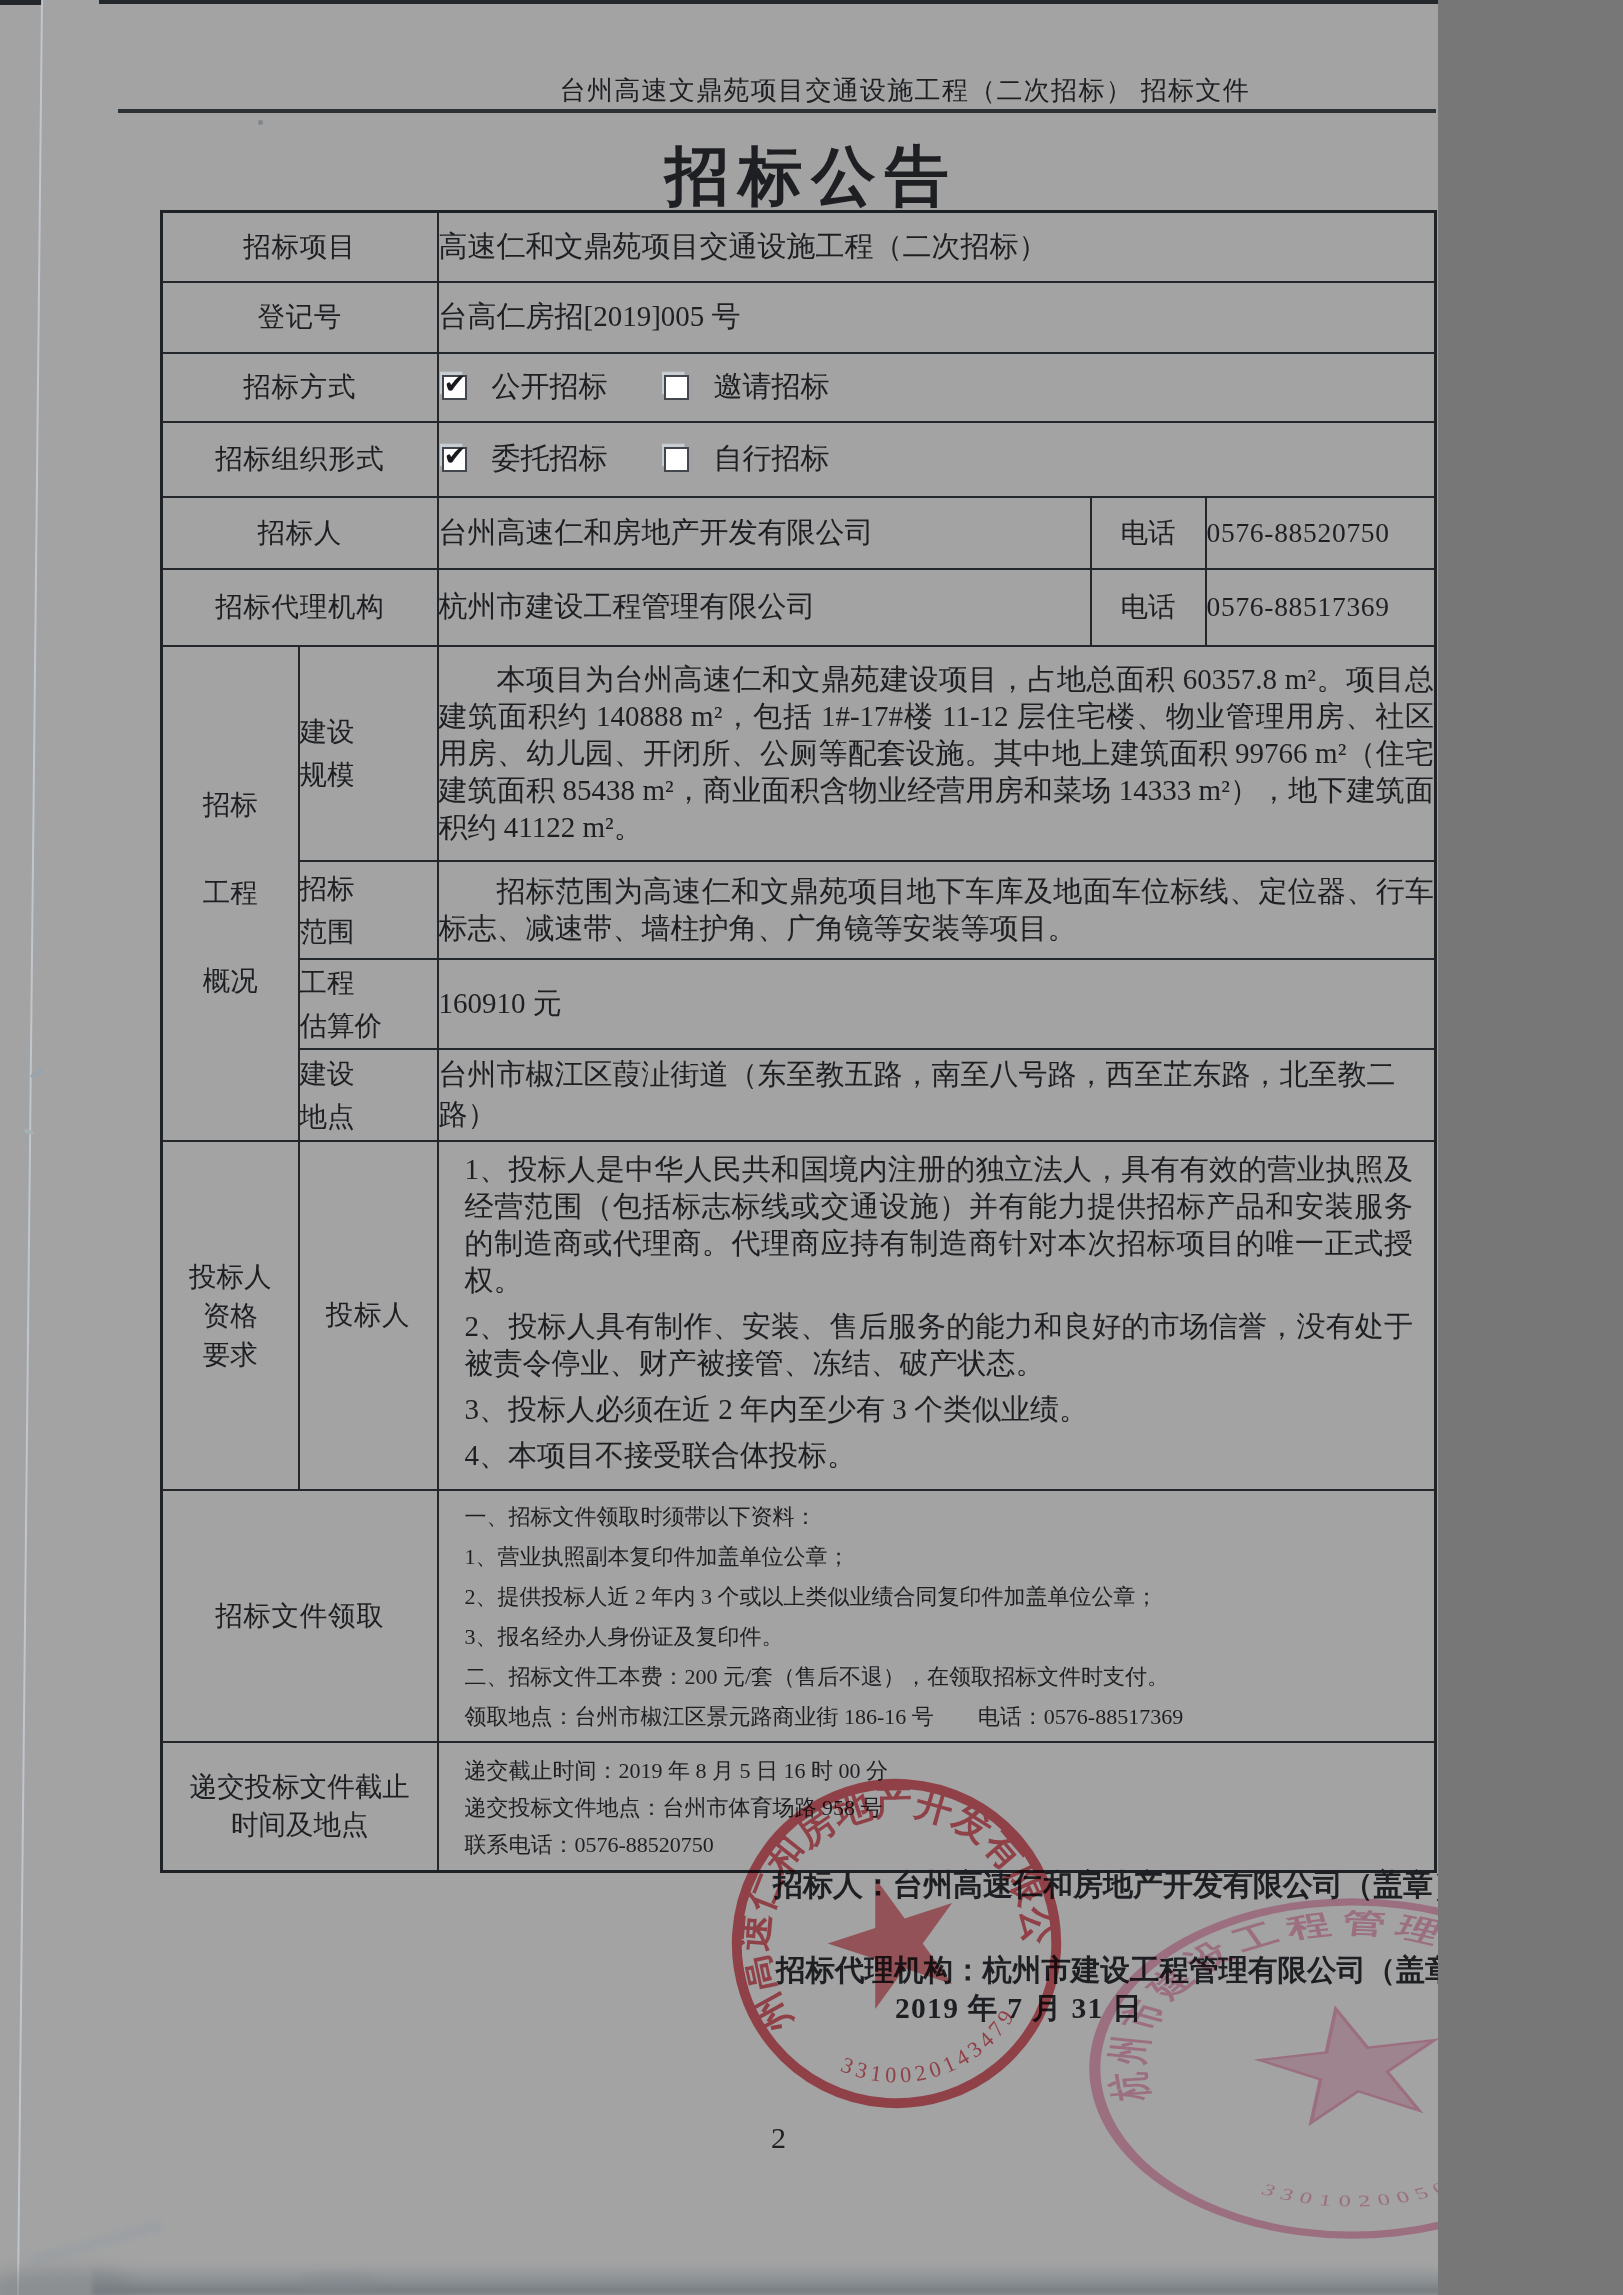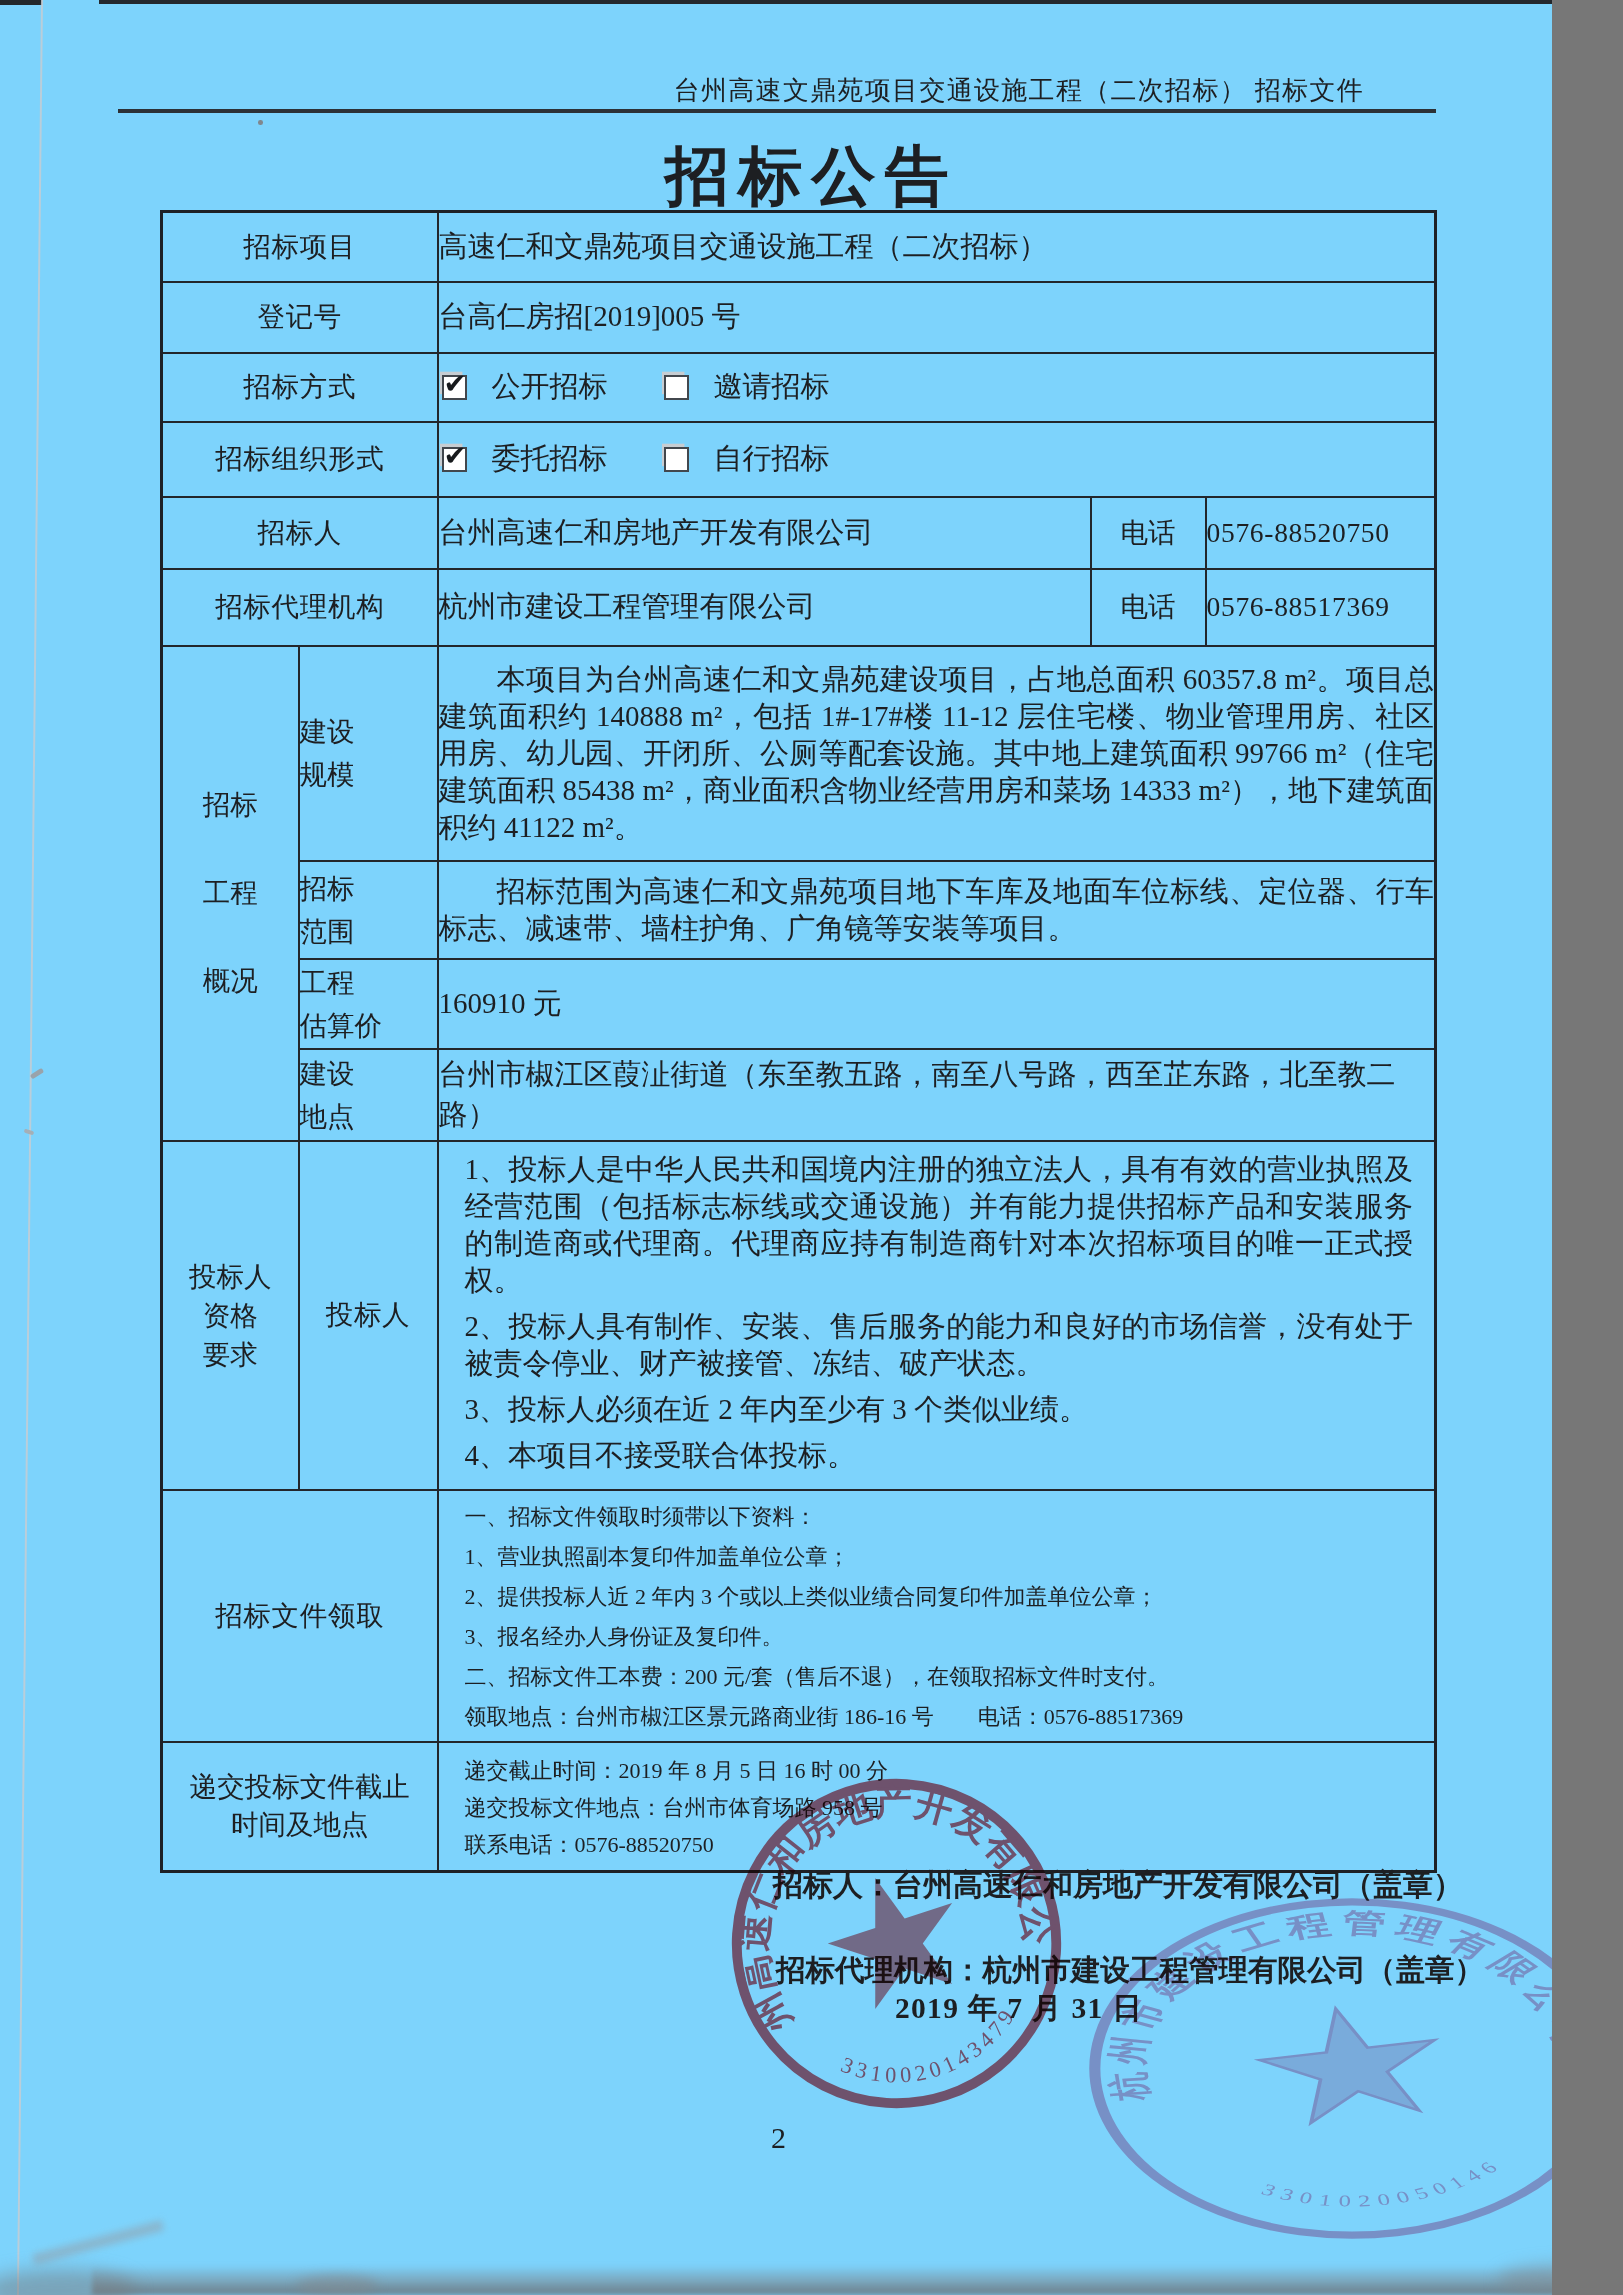--- a/index.html
+++ b/index.html
@@ -1,16 +1,16 @@
 <!DOCTYPE html>
 <html style="font-size:10.5px"><head>
 <meta charset="utf-8">
 <style>
   html,body{margin:0;padding:0;background:#777;}
-  #page{position:relative;width:1552px;height:2295px;background:#7dd3fc;overflow:hidden;
+  #page{position:relative;width:1438px;height:2295px;background:#a3a3a3;overflow:hidden;
         font-family:"Liberation Serif","DejaVu Serif",serif;color:#1d1f22;}
 
   
   .art{position:absolute;pointer-events:none;}
   .top-dash{left:0;top:0;width:42px;height:4.6px;background:#23272b;}
   .top-line{left:99px;top:0;width:1524px;height:3.9px;background:#24282d;}
   .edge-left{left:41px;top:0;width:2px;height:2297px;background:#c4cdd4;opacity:.85;
              transform:rotate(.6deg);transform-origin:top left;}
   .edge-right1{left:1614px;top:0;width:2px;height:2295px;background:#c2cbd2;opacity:.8;}
   .edge-right2{left:1620px;top:0;width:1.3px;height:2295px;background:#d4dbe0;opacity:.8;}

